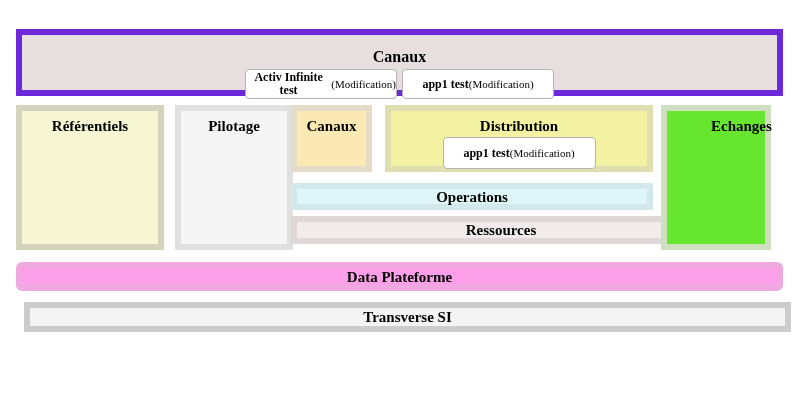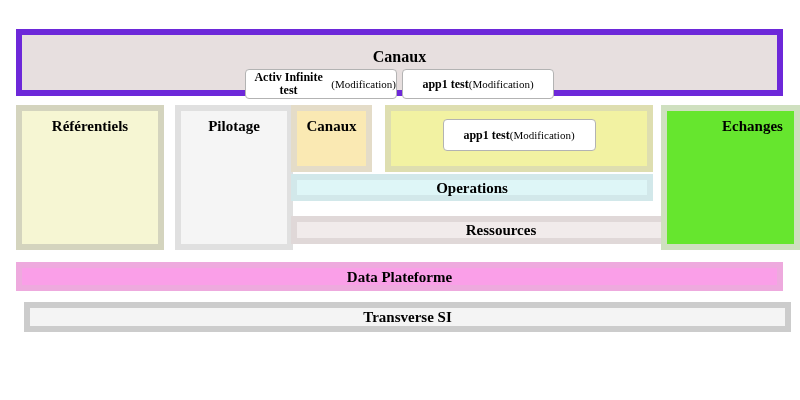--- a/index.html
+++ b/index.html
@@ -38,26 +38,26 @@
   }
   .app-name{font-weight:bold;font-size:12px;line-height:13px;}
   .app-status{font-size:11px;line-height:13px;}
 
   
   .referentiels{left:16px;top:105px;width:148px;height:145px;background:var(--referentiels-bg);border-color:#d4d4be;}
   .pilotage{left:175px;top:105px;width:118px;height:145px;background:var(--pilotage-bg);border-color:#e0e0e0;}
   .client{left:291px;top:105px;width:81px;height:67px;background:var(--client-bg);border-color:#e4dcc8;}
   .distribution{left:385px;top:105px;width:268px;height:67px;background:var(--distribution-bg);border-color:#dedeb0;}
   .distribution .app-box{width:153px;height:32px;margin:2px auto 0 auto;}
-  .operations{left:291px;top:174px;width:362px;height:27px;background:var(--operations-bg);border-color:#d2e8ea;}
+  .operations{left:291px;top:183px;width:362px;height:27px;background:var(--operations-bg);border-color:#d2e8ea;}
   .ressources{left:291px;top:216px;width:420px;height:28px;background:var(--ressources-bg);border-color:#e0d8d8;}
-  .echanges{left:661px;top:105px;width:139px;height:145px;background:var(--echanges-bg);border-color:#cfe0c0;padding-left:44px;}
+  .echanges{left:661px;top:105px;width:110px;height:145px;background:var(--echanges-bg);border-color:#cfe0c0;padding-left:44px;}
 
   
-  .data-plateforme{left:16px;top:262px;width:767px;height:29px;background:var(--data-plateforme-bg);border-color:#eeaade;}
+  .data-plateforme{left:16px;top:262px;width:767px;height:29px;background:var(--data-plateforme-bg);border-color:#eeaade;border-radius:6px;}
   .transverse-si{left:16px;top:302px;width:767px;height:30px;background:var(--transverse-si-bg);border-color:#cccccc;margin-left:8px;}
 </style>
 </head>
 <body>
 
 <div class="zone canaux">
   <span class="zone-title">Canaux</span>
   <div class="app-row">
     <div class="app-box">
       <span class="app-name">Activ Infinite test</span>
@@ -76,20 +76,21 @@
 
 <div class="zone pilotage pad-top">
   <span class="zone-title">Pilotage</span>
 </div>
 
 <div class="zone client pad-top">
   <span class="zone-title">Canaux</span>
 </div>
 
 <div class="zone distribution pad-top">
+  <span class="zone-title">Distribution</span>
   <div class="app-box">
     <span class="app-name">app1 test</span>
     <span class="app-status">(Modification)</span>
   </div>
 </div>
 
 <div class="zone operations v-center">
   <span class="zone-title">Operations</span>
 </div>
 

